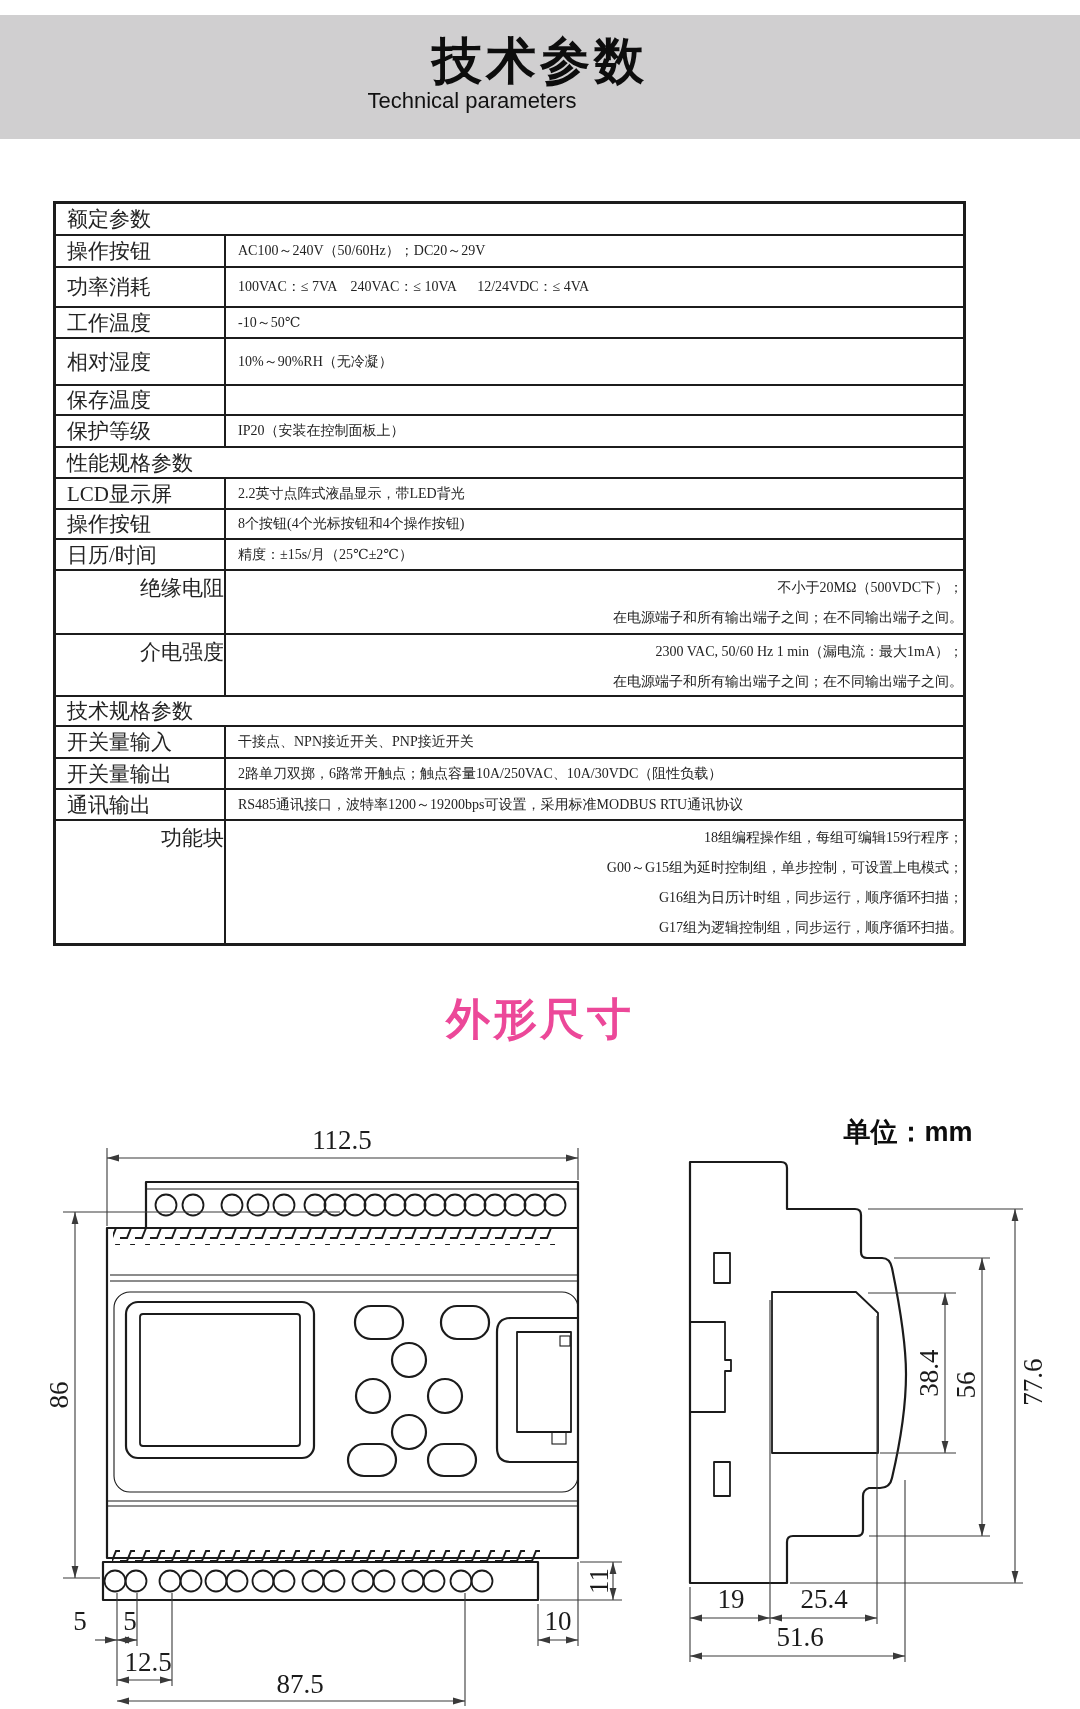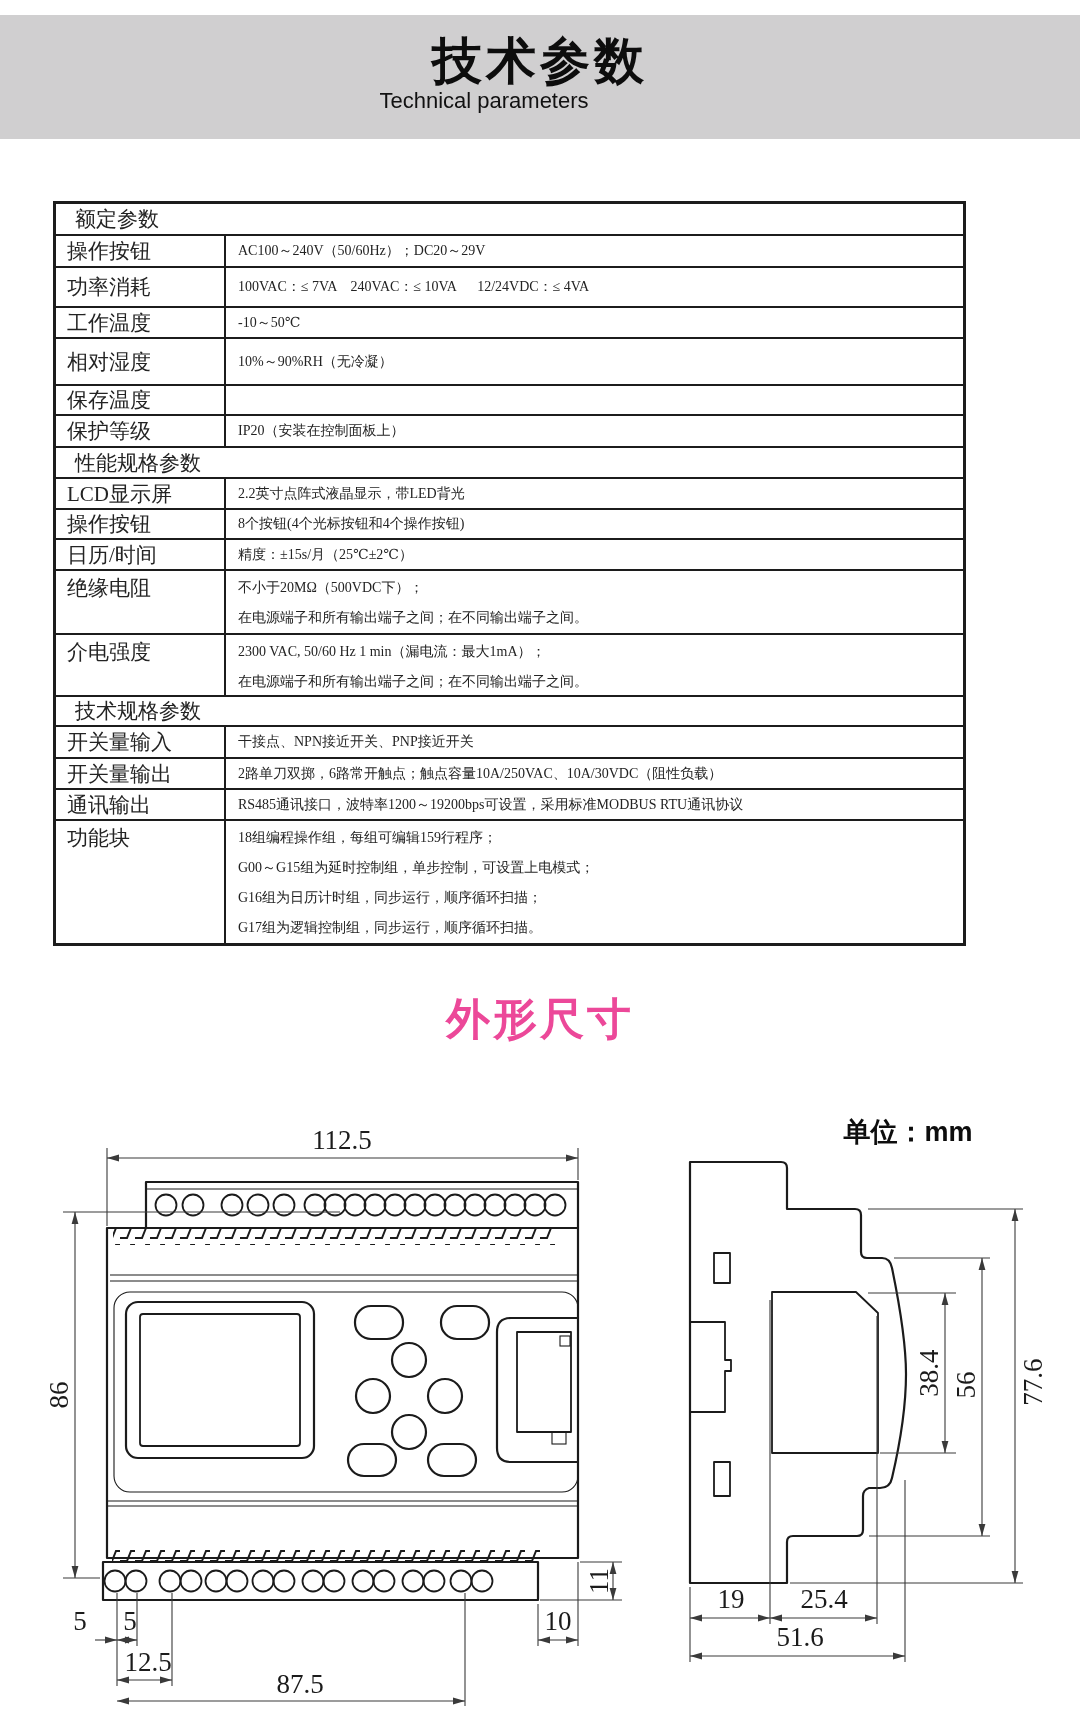--- a/index.html
+++ b/index.html
@@ -3,33 +3,33 @@
 <meta charset="utf-8">
 <style>
   html,body{margin:0;padding:0;background:#ffffff;}
   #page{position:relative;width:1080px;height:1709px;background:#ffffff;overflow:hidden;
         font-family:"Liberation Serif","DejaVu Serif",serif;color:#232323;}
   
   #band{position:absolute;left:0;top:15px;width:1080px;height:124px;background:#d0cfd0;}
   #main-title{position:absolute;left:0;top:28px;width:1080px;text-align:center;
       font-family:"Liberation Sans","DejaVu Sans",sans-serif;font-weight:bold;
       font-size:50px;letter-spacing:4px;color:#0d0d0d;}
-  #sub-title{position:absolute;left:12px;top:88px;width:944px;text-align:center;
+  #sub-title{position:absolute;left:0;top:88px;width:944px;text-align:center;
       font-family:"Liberation Sans","DejaVu Sans",sans-serif;font-size:22px;color:#111;}
   
   #spec-table{position:absolute;left:53px;top:201px;width:913px;border:3px solid #1c1c1c;
       box-sizing:border-box;background:#fff;}
   .row{display:flex;border-bottom:2px solid #1c1c1c;box-sizing:border-box;}
   .row:last-child{border-bottom:none;}
   .cell{display:flex;flex-direction:column;justify-content:center;box-sizing:border-box;}
   .cell.label{width:170px;border-right:2px solid #1c1c1c;padding-left:11px;font-size:21px;}
   .cell.value{flex:1;padding-left:12px;font-size:14px;white-space:pre-wrap;}
-  .cell.section{flex:1;padding-left:19px;font-size:21px;}
+  .cell.section{flex:1;padding-left:11px;font-size:21px;}
   .row.multi .cell{justify-content:flex-start;padding-top:2px;}
-  .ln{line-height:30px;}
+  .ln{line-height:30px;text-align:right;}
   
   #outline-title{position:absolute;left:0;top:990px;width:1080px;text-align:center;
       font-family:"Liberation Sans","DejaVu Sans",sans-serif;font-weight:bold;
       font-size:44px;letter-spacing:3px;color:#ec4899;}
   #drawing{position:absolute;left:0;top:1075px;}
   .ol{fill:none;stroke:#1b1b1b;stroke-width:2.2;stroke-linejoin:round;stroke-linecap:round;}
   .ol2{fill:none;stroke:#1b1b1b;stroke-width:1.8;stroke-linejoin:round;}
   .thin{fill:none;stroke:#1b1b1b;stroke-width:1.1;}
   .dim{fill:none;stroke:#3a3a3a;stroke-width:1.1;}
   .dimtxt{font-family:"Liberation Serif","DejaVu Serif",serif;font-size:27px;fill:#1b1b1b;}

